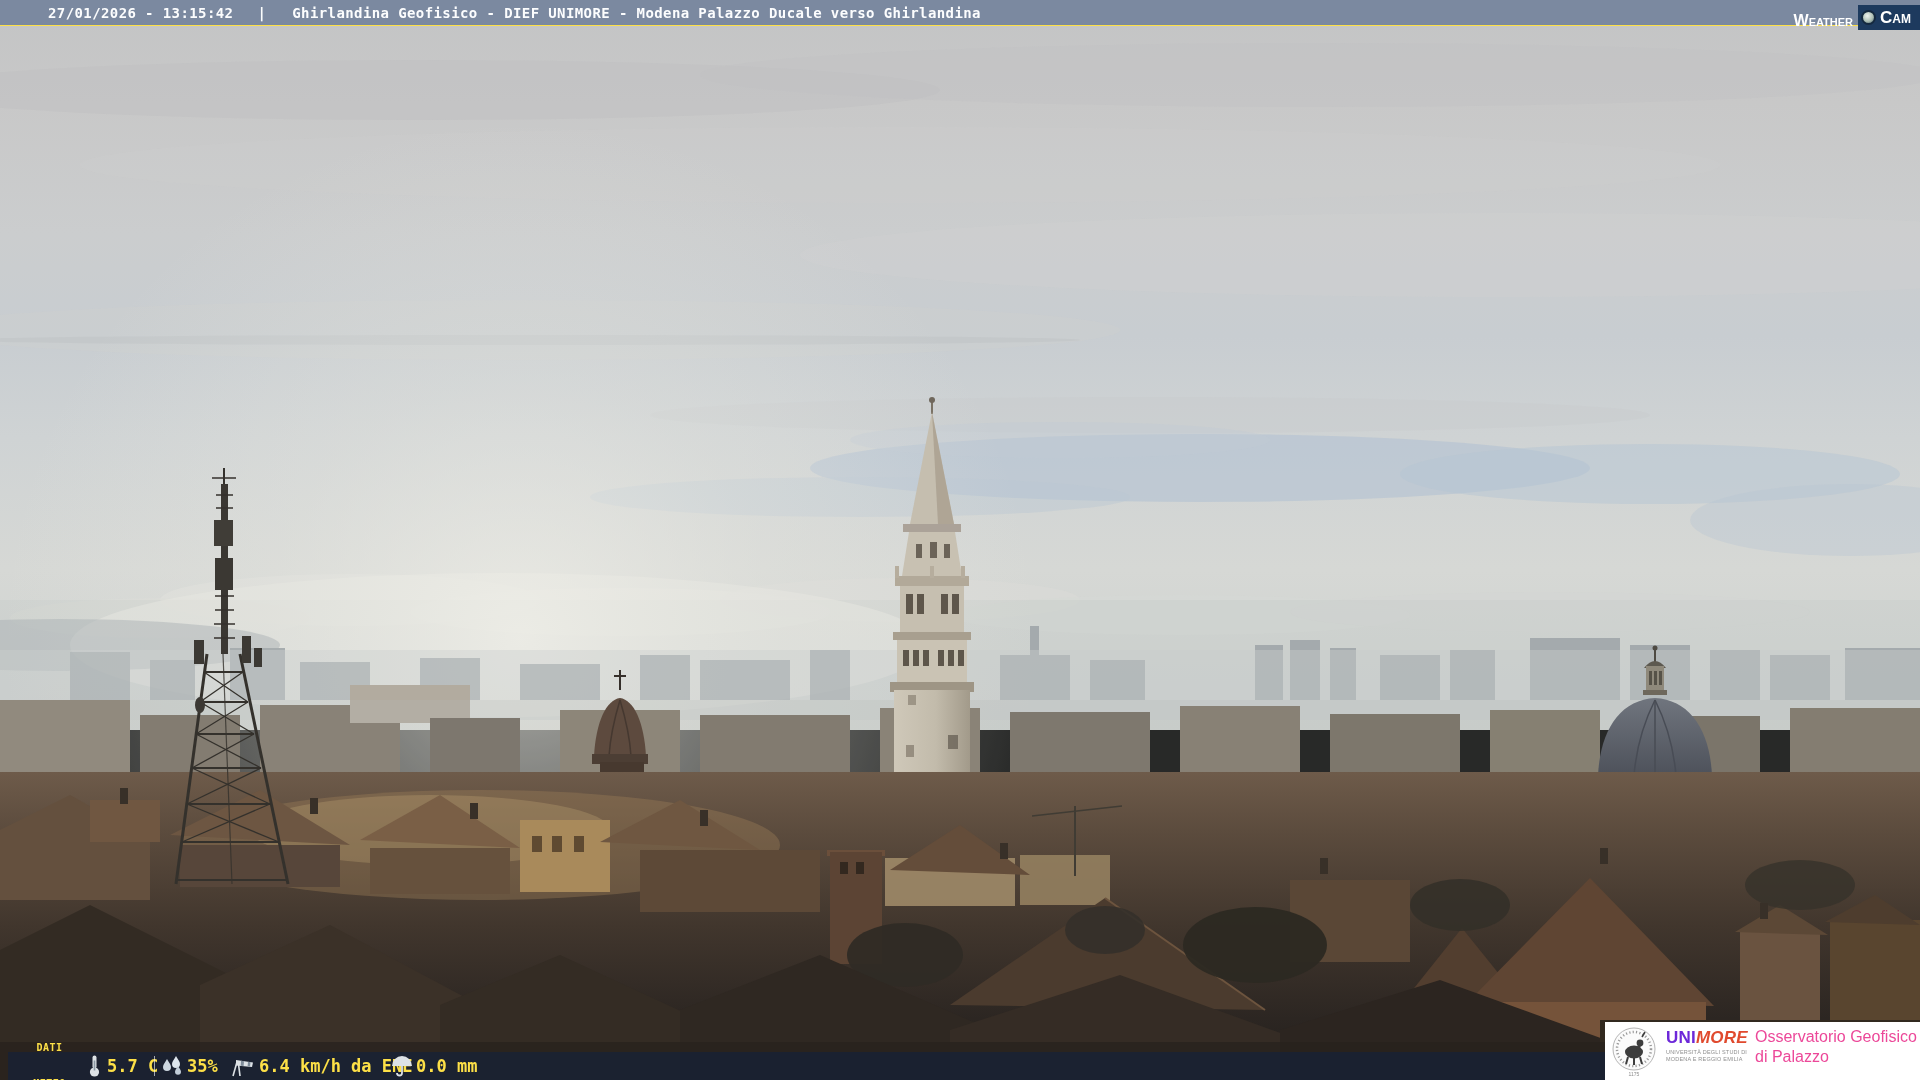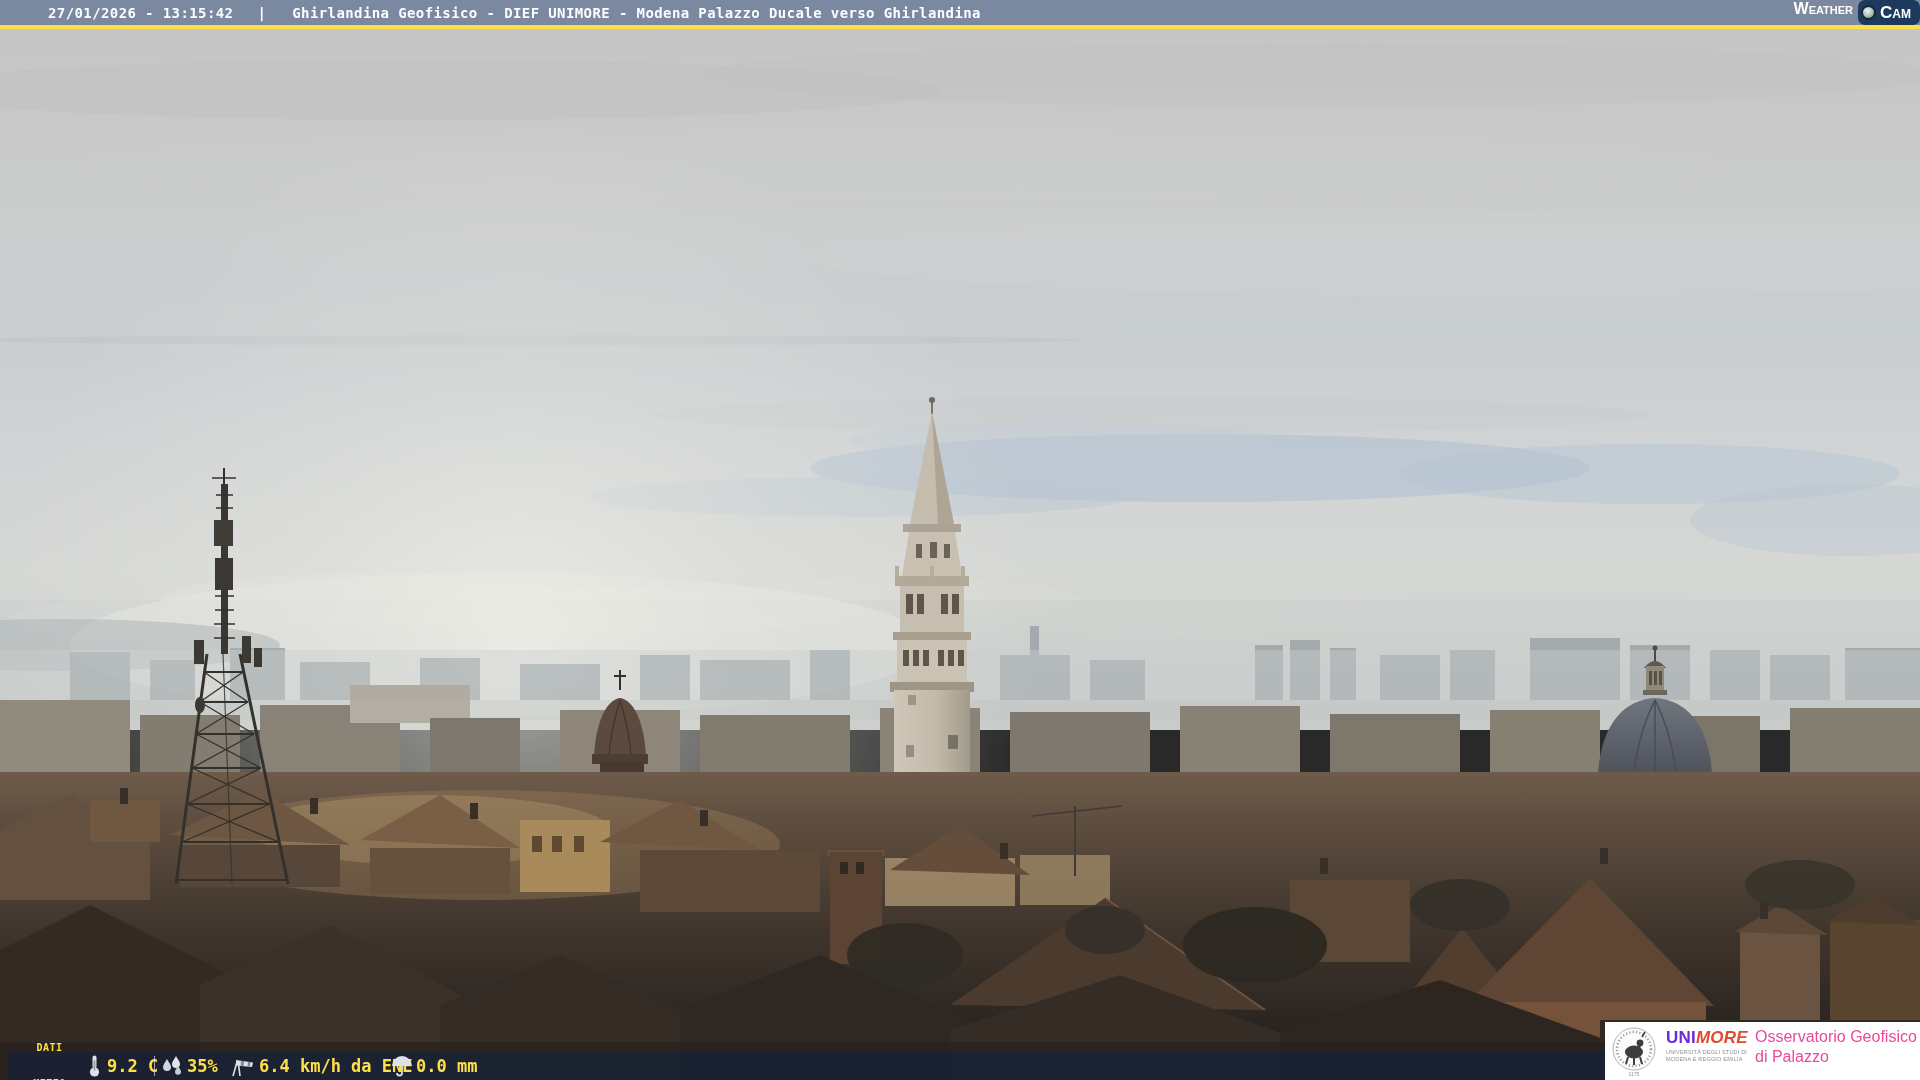--- a/index.html
+++ b/index.html
@@ -3,35 +3,35 @@
 <meta charset="utf-8">
 <style>
   html,body{margin:0;padding:0;background:#000;}
   body{width:1920px;height:1080px;overflow:hidden;}
   .stage{position:relative;width:1920px;height:1080px;font-family:"DejaVu Sans Mono",monospace;}
   .scene{position:absolute;left:0;top:0;width:1920px;height:1080px;display:block;}
 
   
   .topbar{
     position:absolute;left:0;top:0;width:1920px;height:25px;
-    background:#7b89a0;border-bottom:4px solid #fde047;
+    background:#7b89a0;border-bottom:1px solid #fde047;
     display:flex;align-items:center;
     color:#fcfdfe;font-weight:bold;font-size:14px;letter-spacing:.4px;
     z-index:10;
   }
   .topbar .ts{margin-left:48px;white-space:pre;}
   .topbar .sep{margin-left:24px;}
   .topbar .title{margin-left:26px;white-space:pre;}
-  .wcam{position:absolute;right:0;top:0;height:30px;display:flex;align-items:flex-start;z-index:11;}
+  .wcam{position:absolute;right:0;top:0;height:30px;display:flex;align-items:flex-end;z-index:11;}
   .wcam .weather{
     display:flex;align-items:center;font-family:"Liberation Sans",sans-serif;
     font-variant:small-caps;font-weight:bold;font-size:16px;color:#fff;padding-right:5px;
   }
   .camblock{
-    display:flex;align-items:center;background:#1d3a5e;padding:0 9px 0 3px;height:25px;border-radius:7px;
+    display:flex;align-items:center;background:#1d3a5e;padding:0 9px 0 3px;height:25px;
   }
   .camblock .dot{
     width:11px;height:11px;border-radius:50%;margin-right:4px;
     background:radial-gradient(circle at 40% 35%,#eef3ee 0%,#aebfb4 55%,#45606b 100%);
     border:2px solid #15293f;box-sizing:content-box;
   }
   .camblock .cam{
     font-family:"Liberation Sans",sans-serif;font-variant:small-caps;
     font-weight:bold;font-size:17px;color:#fff;
   }
@@ -360,21 +360,21 @@
     <div class="fi dati">
       <span>DATI</span>
       <span>METEO</span>
     </div>
 
     <svg class="icon i-thermo" width="13" height="23" viewBox="0 0 13 23">
       <rect x="4.5" y="1" width="4" height="13" rx="2" fill="#dde2e6"></rect>
       <circle cx="6.5" cy="17.5" r="4.6" fill="#dde2e6"></circle>
       <rect x="5.7" y="6" width="1.6" height="10" fill="#8d99a5"></rect>
     </svg>
-    <span class="fi v-temp">9.2 C</span>
+    <span class="fi v-temp">5.7 C</span>
 
     <span class="vsep"></span>
 
     <svg class="icon i-hum" width="24" height="22" viewBox="0 0 24 22">
       <path d="M7,4 C9,7.5 11,9.6 11,12 a4,4 0 0 1 -8,0 C3,9.6 5,7.5 7,4 Z" fill="#cdd7e0"></path>
       <path d="M16,1 C18,4.5 20,6.6 20,9 a4,4 0 0 1 -8,0 C12,6.6 14,4.5 16,1 Z" fill="#dde5ec"></path>
       <path d="M18,11 C19.4,13.4 21,15 21,16.8 a3,3 0 0 1 -6,0 C15,15 16.6,13.4 18,11 Z" fill="#c2cdd8"></path>
     </svg>
     <span class="fi v-hum">35%</span>
 

